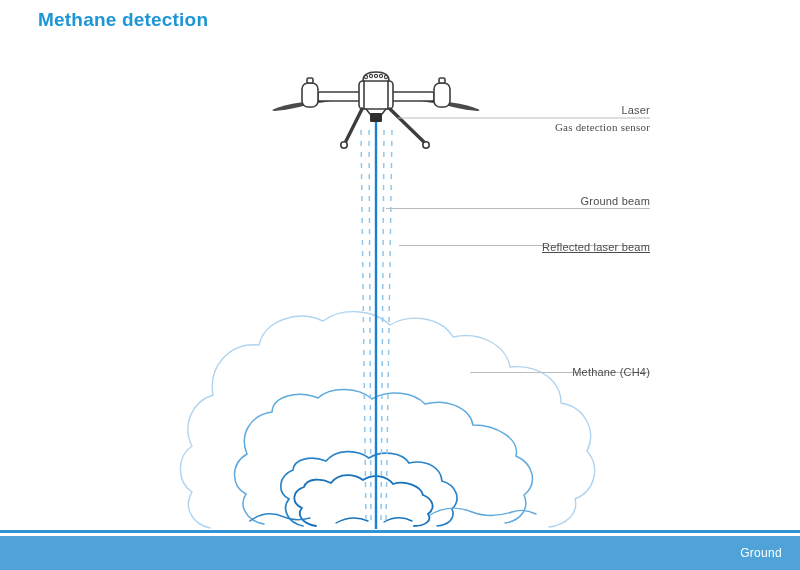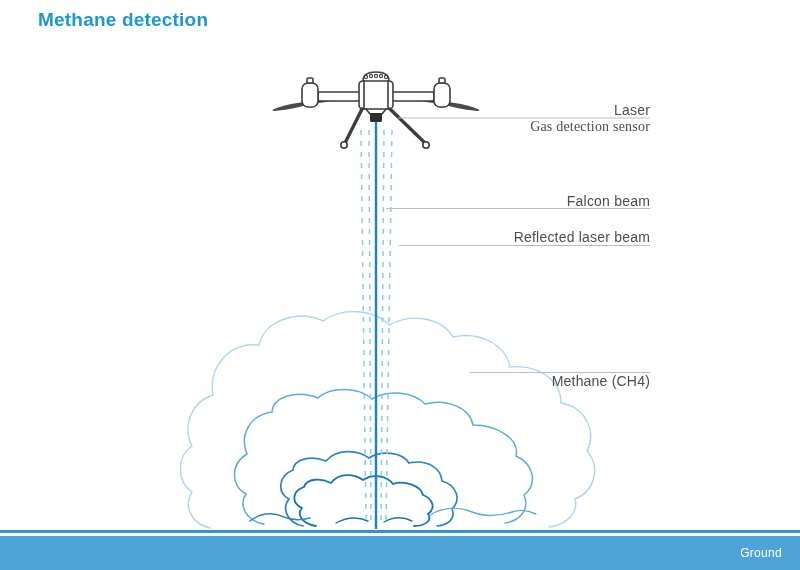--- a/index.html
+++ b/index.html
@@ -16,30 +16,30 @@
     font-size:19px;font-weight:700;
     line-height:24px;
     letter-spacing:.2px;
   }
   .diagram-svg{position:absolute;left:0;top:0;}
   .callout{
     position:absolute;
     right:150px;              
     text-align:right;
     color:#4c4c4c;
-    font-size:14px;
+    font-size:11px;
     line-height:14px;
     letter-spacing:.2px;
     white-space:nowrap;
   }
   .laser-label{top:103px;}
   .gas-sensor-label{top:120px;font-family:Liberation Serif, serif;}
   .laser-beam-label{top:194px;}
-  .reflected-label{top:230px;}
-  .methane-label{top:374px;padding-left:30px;}
+  .reflected-label{top:240px;text-decoration:underline;}
+  .methane-label{top:365px;padding-left:30px;}
   .ground-topline{
     position:absolute;left:0;top:530px;width:800px;height:3px;
     background:#2f93d4;
   }
   .ground-bar{
     position:absolute;left:0;top:536px;width:800px;height:34px;
     background:#4fa3d8;
     display:flex;align-items:center;justify-content:flex-end;
     padding-right:18px;box-sizing:border-box;
     color:#ffffff;font-size:12px;letter-spacing:.3px;
@@ -156,21 +156,21 @@
     <g stroke="#bcbcbc" stroke-width="1">
       <line x1="398" y1="118" x2="650" y2="118"></line>
       <line x1="386" y1="208.5" x2="650" y2="208.5"></line>
       <line x1="399" y1="245.5" x2="650" y2="245.5"></line>
       <line x1="470" y1="372.5" x2="650" y2="372.5"></line>
     </g>
   </svg>
 
   <div class="callout laser-label">Laser</div>
   <div class="callout gas-sensor-label">Gas detection sensor</div>
-  <div class="callout laser-beam-label">Falcon beam</div>
+  <div class="callout laser-beam-label">Ground beam</div>
   <div class="callout reflected-label">Reflected laser beam</div>
   <div class="callout methane-label">Methane (CH4)</div>
 
   <div class="ground-topline"></div>
   <div class="ground-bar">
     <span>Ground</span>
   </div>
 
 </div>
 

